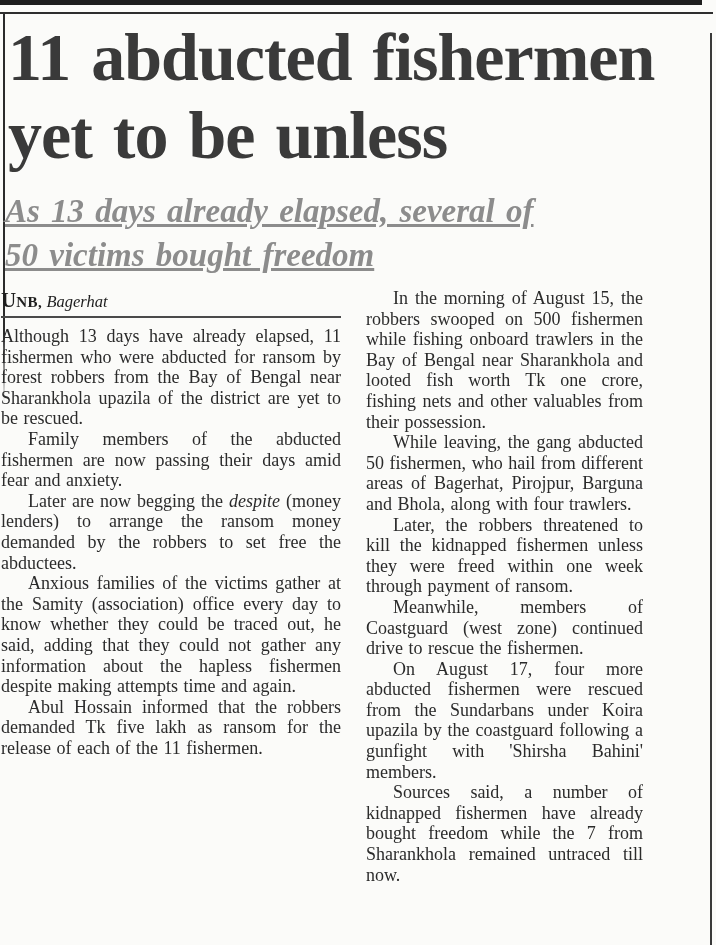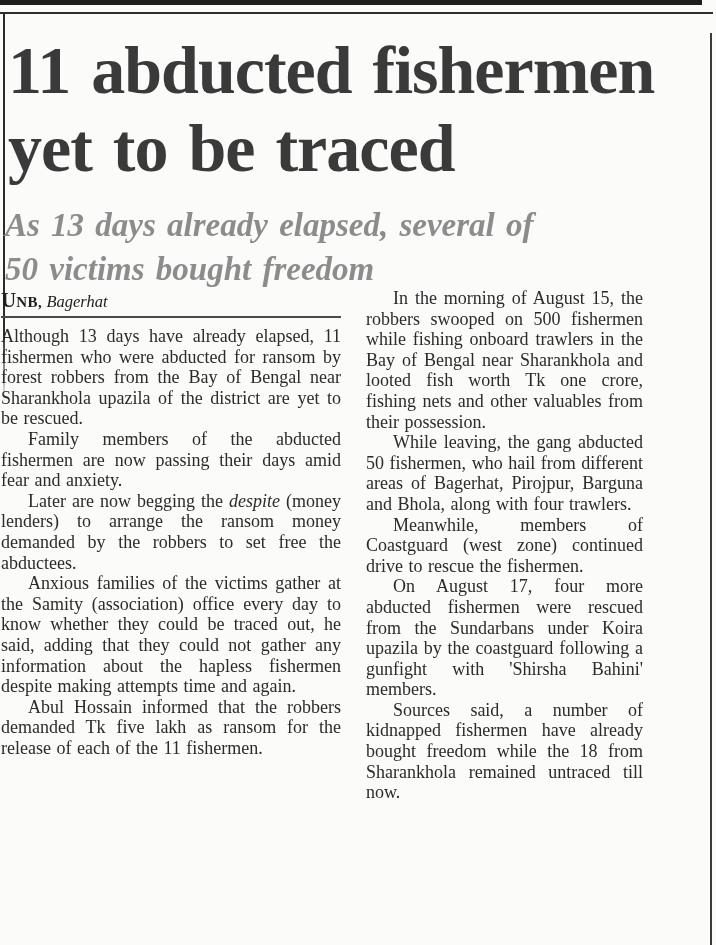--- a/index.html
+++ b/index.html
@@ -32,26 +32,25 @@
   }
   .right-rule{
     position:absolute;left:710px;top:33px;width:2px;height:912px;
     background:#3a3a3a;
   }
   .headline{
     position:absolute;left:8px;top:18px;width:702px;
     font-size:68px;font-weight:bold;line-height:78px;
     letter-spacing:-1px;word-spacing:5px;
     color:var(--c-headline);
-    margin-top:13px;
   }
   .subhead{
-    position:absolute;left:5px;top:203px;width:690px;
+    position:absolute;left:5px;top:189px;width:690px;
     font-size:33px;font-style:italic;line-height:44px;
-    color:var(--c-subhead);word-spacing:3px;
+    color:var(--c-subhead);word-spacing:3px;text-decoration:underline;
   }
   .columns{
     position:absolute;left:1px;top:288px;width:646px;
     display:flex;gap:25px;align-items:flex-start;
   }
   .col-left{width:340px;flex:none;}
   .col-right{flex:1;padding-right:4px;}
   .byline{
     color:#1e1e1e;font-size:16.5px;height:24px;
     white-space:nowrap;
@@ -77,21 +76,21 @@
 
 <div class="sheet">
 
   <div class="top-bar"></div>
   <div class="top-rule"></div>
   <div class="left-rule"></div>
   <div class="right-rule"></div>
 
   <h1 class="headline">
     <span>11 abducted fishermen</span><br>
-    <span>yet to be traced</span>
+    <span>yet to be unless</span>
   </h1>
 
   <h2 class="subhead">
     <span>As 13 days already elapsed, several of</span><br>
     <span>50 victims bought freedom</span>
   </h2>
 
   <div class="columns">
     <div class="col-left">
       <div class="byline">
@@ -104,20 +103,21 @@
           <p class="para indent"><span>Family members of the abducted fishermen are now passing their days amid fear and anxiety.</span></p>
           <p class="para indent"><span>Later are now begging the </span><i>despite</i><span> (money lenders) to arrange the ransom money demanded by the robbers to set free the abductees.</span></p>
           <p class="para indent"><span>Anxious families of the victims gather at the Samity (association) office every day to know whether they could be traced out, he said, adding that they could not gather any information about the hapless fishermen despite making attempts time and again.</span></p>
           <p class="para indent"><span>Abul Hossain informed that the robbers demanded Tk five lakh as ransom for the release of each of the 11 fishermen.</span></p>
         </div>
     </div>
     <div class="col-right">
       <div id="right-paras">
           <p class="para indent"><span>In the morning of August 15, the robbers swooped on 500 fishermen while fishing onboard trawlers in the Bay of Bengal near Sharankhola and looted fish worth Tk one crore, fishing nets and other valuables from their possession.</span></p>
           <p class="para indent"><span>While leaving, the gang abducted 50 fishermen, who hail from different areas of Bagerhat, Pirojpur, Barguna and Bhola, along with four trawlers.</span></p>
+          <p class="para indent"><span>Later, the robbers threatened to kill the kidnapped fishermen unless they were freed within one week through payment of ransom.</span></p>
           <p class="para indent"><span>Meanwhile, members of Coastguard (west zone) continued drive to rescue the fishermen.</span></p>
           <p class="para indent"><span>On August 17, four more abducted fishermen were rescued from the Sundarbans under Koira upazila by the coastguard following a gunfight with 'Shirsha Bahini' members.</span></p>
-          <p class="para indent"><span>Sources said, a number of kidnapped fishermen have already bought freedom while the 18 from Sharankhola remained untraced till now.</span></p>
+          <p class="para indent"><span>Sources said, a number of kidnapped fishermen have already bought freedom while the 7 from Sharankhola remained untraced till now.</span></p>
         </div>
     </div>
   </div>
 
 </div>
 
 </body></html>

